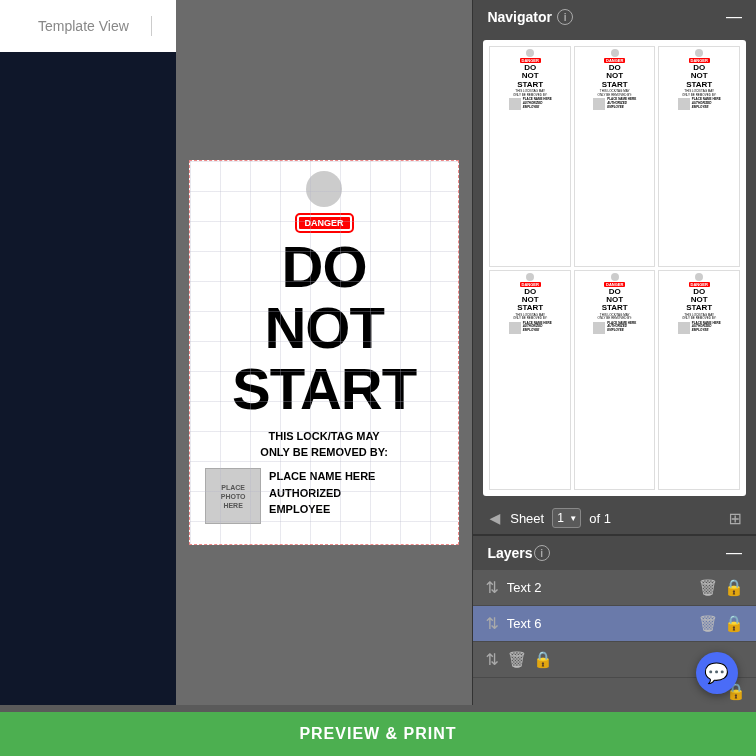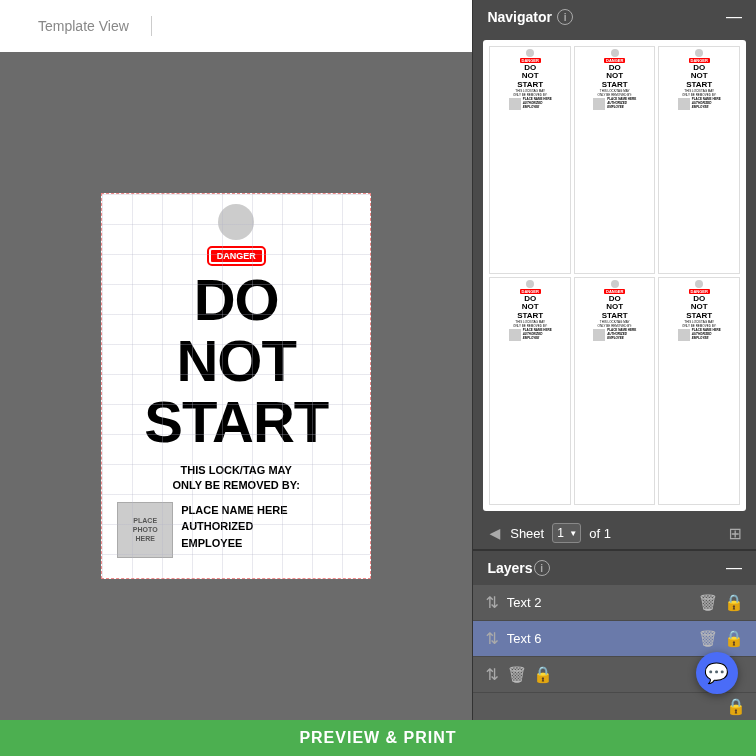--- a/index.html
+++ b/index.html
@@ -17,22 +17,22 @@
     .main-area {
       display: flex;
       flex: 1;
       overflow: hidden;
     }
 
     
     .left-panel {
       width: 530px;
       display: flex;
-      flex-direction: column;
-      background: #8b5cf6;
+      flex-direction: row;
+      background: #0f172a;
     }
 
     .view-toggle {
       display: flex;
       align-items: center;
       background: white;
       padding: 8px 20px;
       gap: 0;
       height: 52px;
     }
@@ -410,25 +410,26 @@
     .layer-action-btn {
       color: #bbb;
       font-size: 16px;
       cursor: pointer;
       background: none;
       border: none;
     }
 
     
     .bottom-bar {
-      height: 36px;
+      height: 44px;
       background: #4CAF50;
       display: flex;
       align-items: center;
       justify-content: center;
+      margin-top: 7px;
     }
 
     .preview-print-btn {
       background: transparent;
       border: none;
       color: white;
       font-size: 16px;
       font-weight: bold;
       cursor: pointer;
       letter-spacing: 1px;

